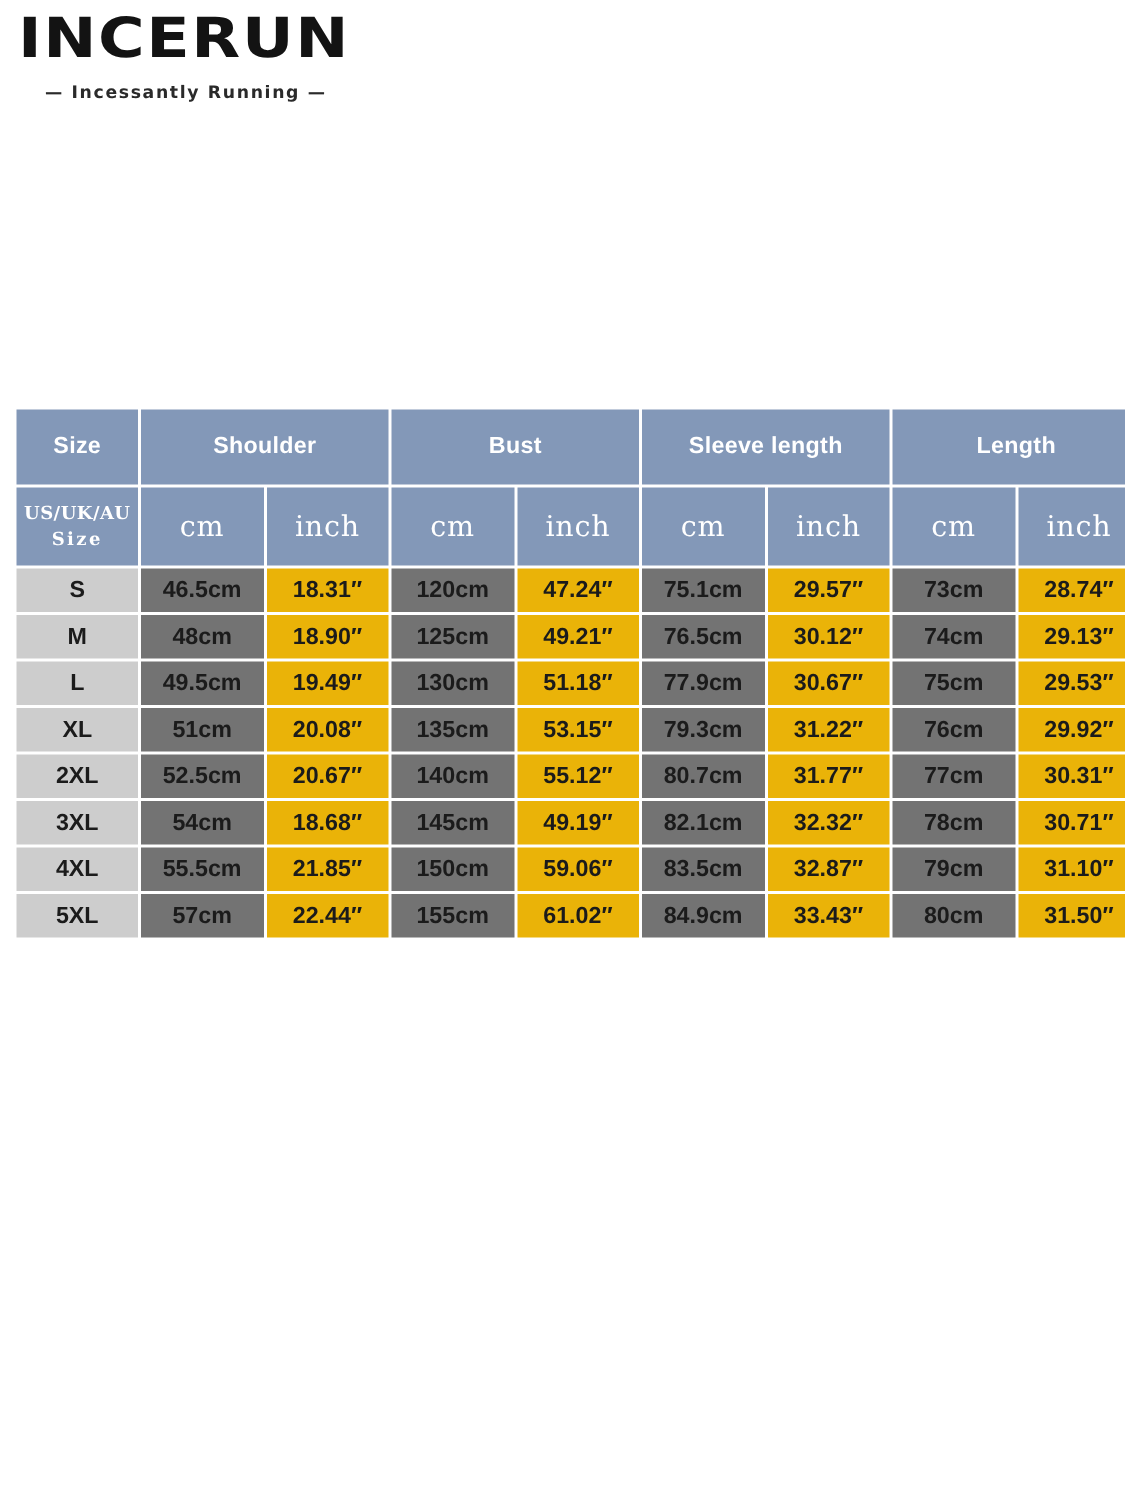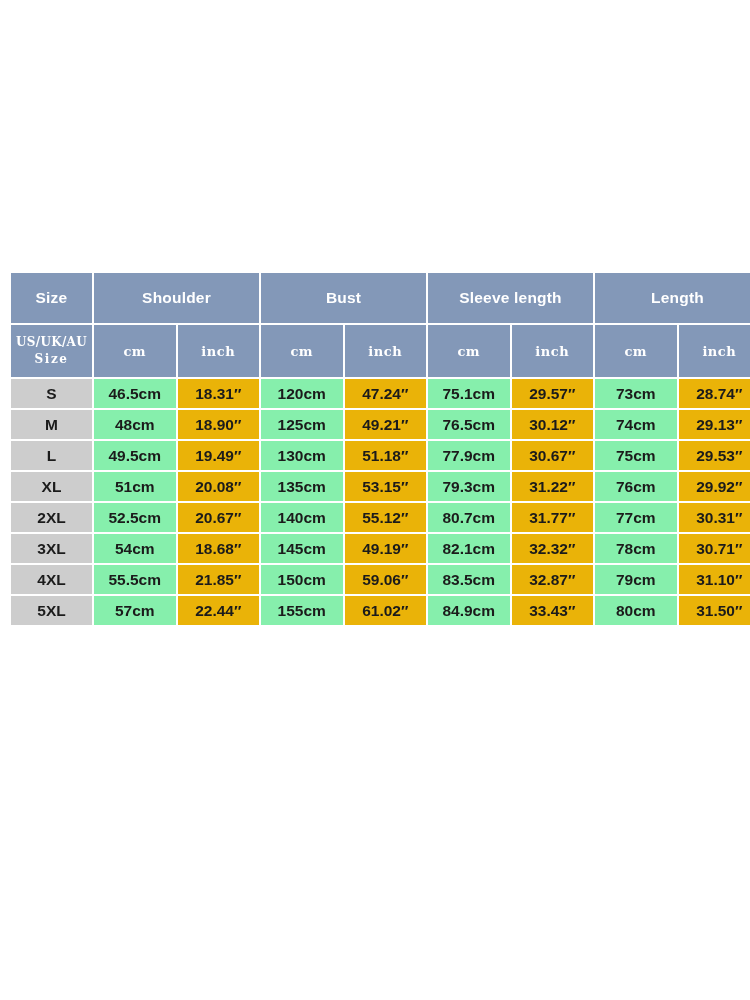--- a/index.html
+++ b/index.html
@@ -66,22 +66,22 @@
     font-family: "Liberation Sans", sans-serif;
     font-weight: 700;
     font-size: 15.5px;
     letter-spacing: 0.2px;
     height: 50px;
   }
   .hdr-sub {
     background: #8398b8;
     color: #ffffff;
     font-family: "DejaVu Serif", serif;
-    font-weight: 700;
-    font-size: 13px;
+    font-weight: 400;
+    font-size: 19px;
     letter-spacing: 0.5px;
     height: 52px;
   }
   .hdr-sizecol {
     background: #8398b8;
     color: #ffffff;
     font-family: "DejaVu Serif", serif;
     font-weight: 700;
     font-size: 12px;
     line-height: 1.45;
@@ -92,32 +92,36 @@
 
   
   td.cell {
     height: 29px;
     font-family: "Liberation Sans", sans-serif;
     font-weight: 700;
     font-size: 15.5px;
     color: #1b1b1b;
   }
   td.cell-size { background: #cdcdcd; }
-  td.cell-cm   { background: #86efac; }
+  td.cell-cm   { background: #737373; }
   td.cell-inch { background: #eab308; }
 
   
   col.c-size { width: 81px; }
   col.c-sub  { width: 81.5px; }
 </style>
 </head>
 <body>
 
 <div class="page">
 
+  <div class="brand">
+    <div class="brand-wordmark">INCERUN</div>
+    <div class="brand-tagline">— Incessantly Running —</div>
+  </div>
 
   <div class="size-table-wrap">
     <table class="size-table">
       <colgroup>
         <col class="c-size">
           <col class="c-sub">
           <col class="c-sub">
           <col class="c-sub">
           <col class="c-sub">
         <col class="c-sub">

